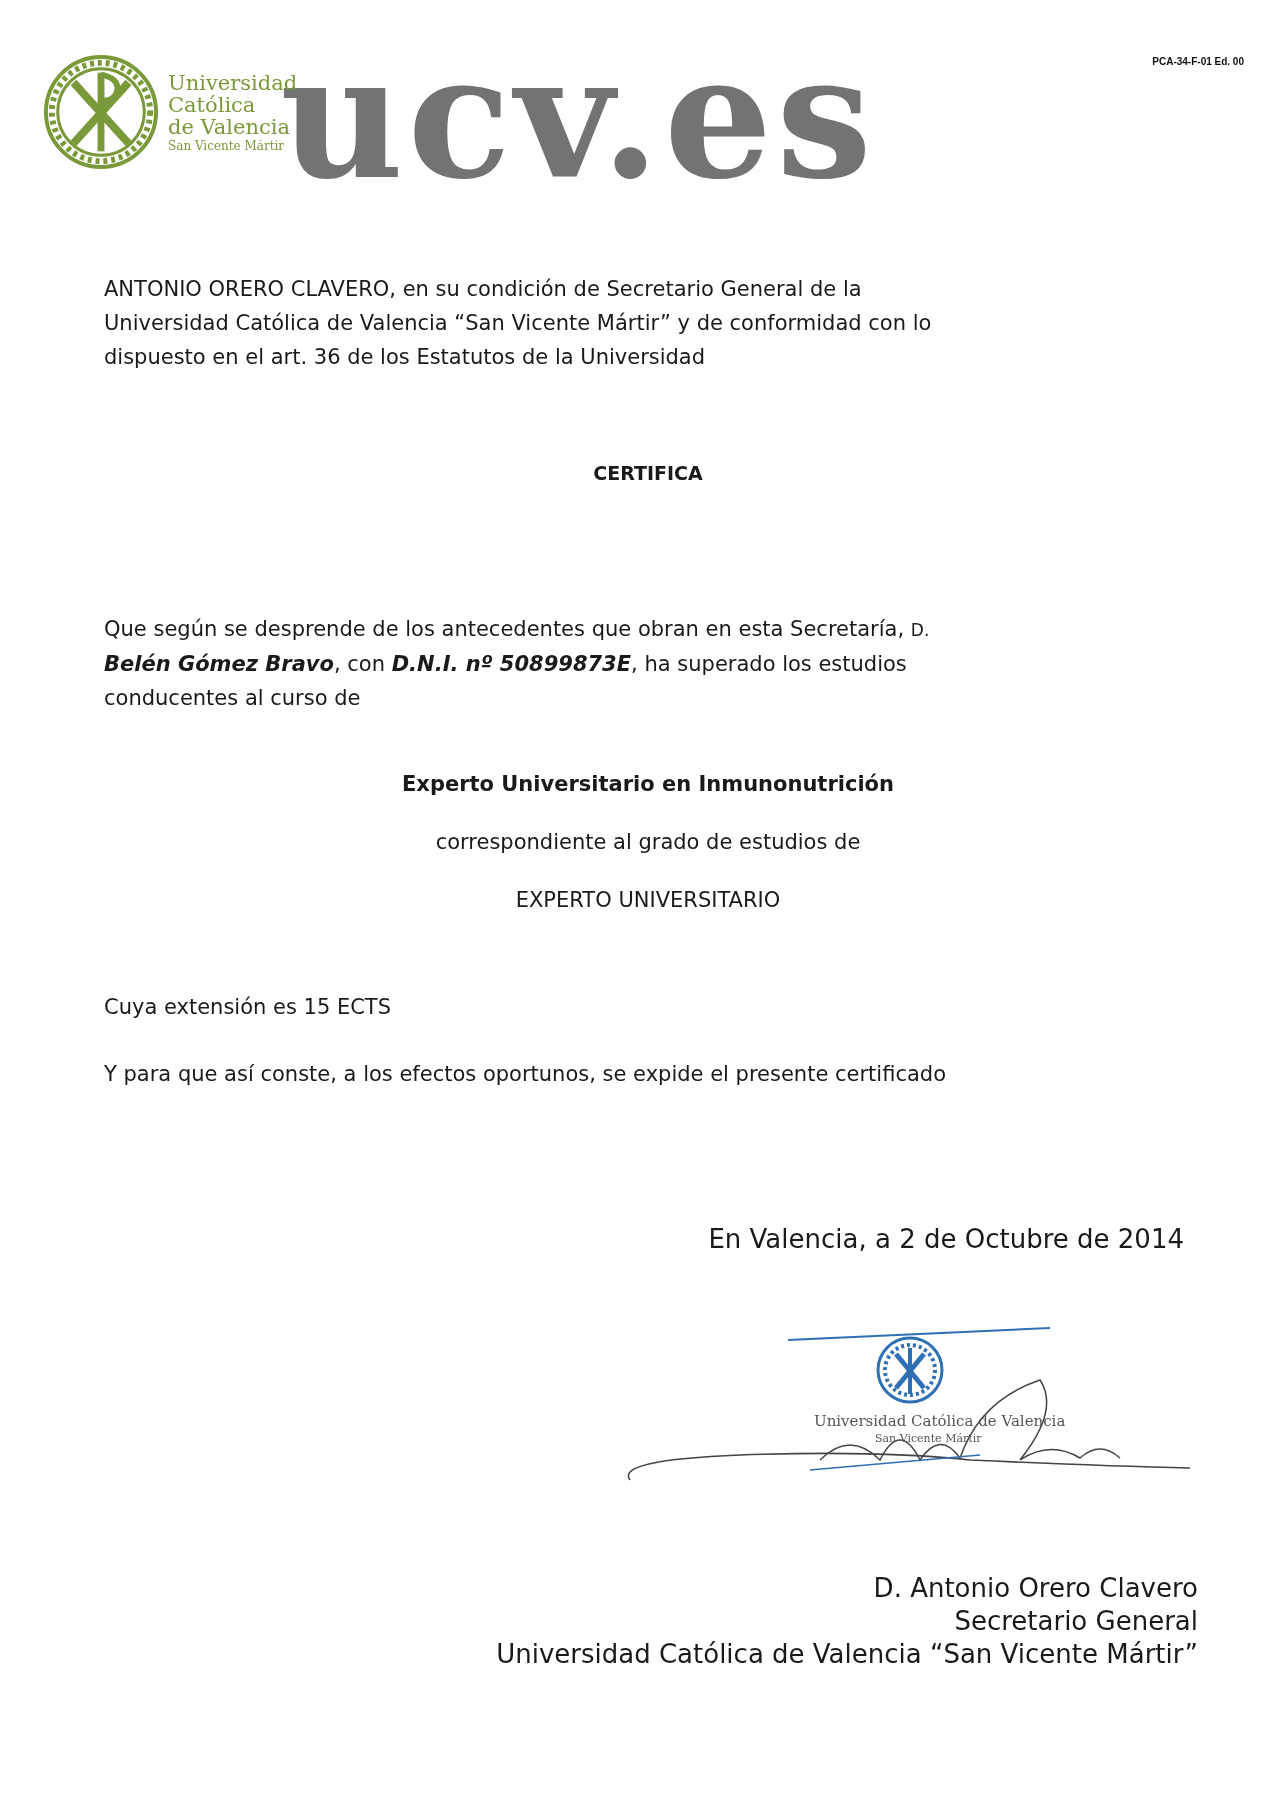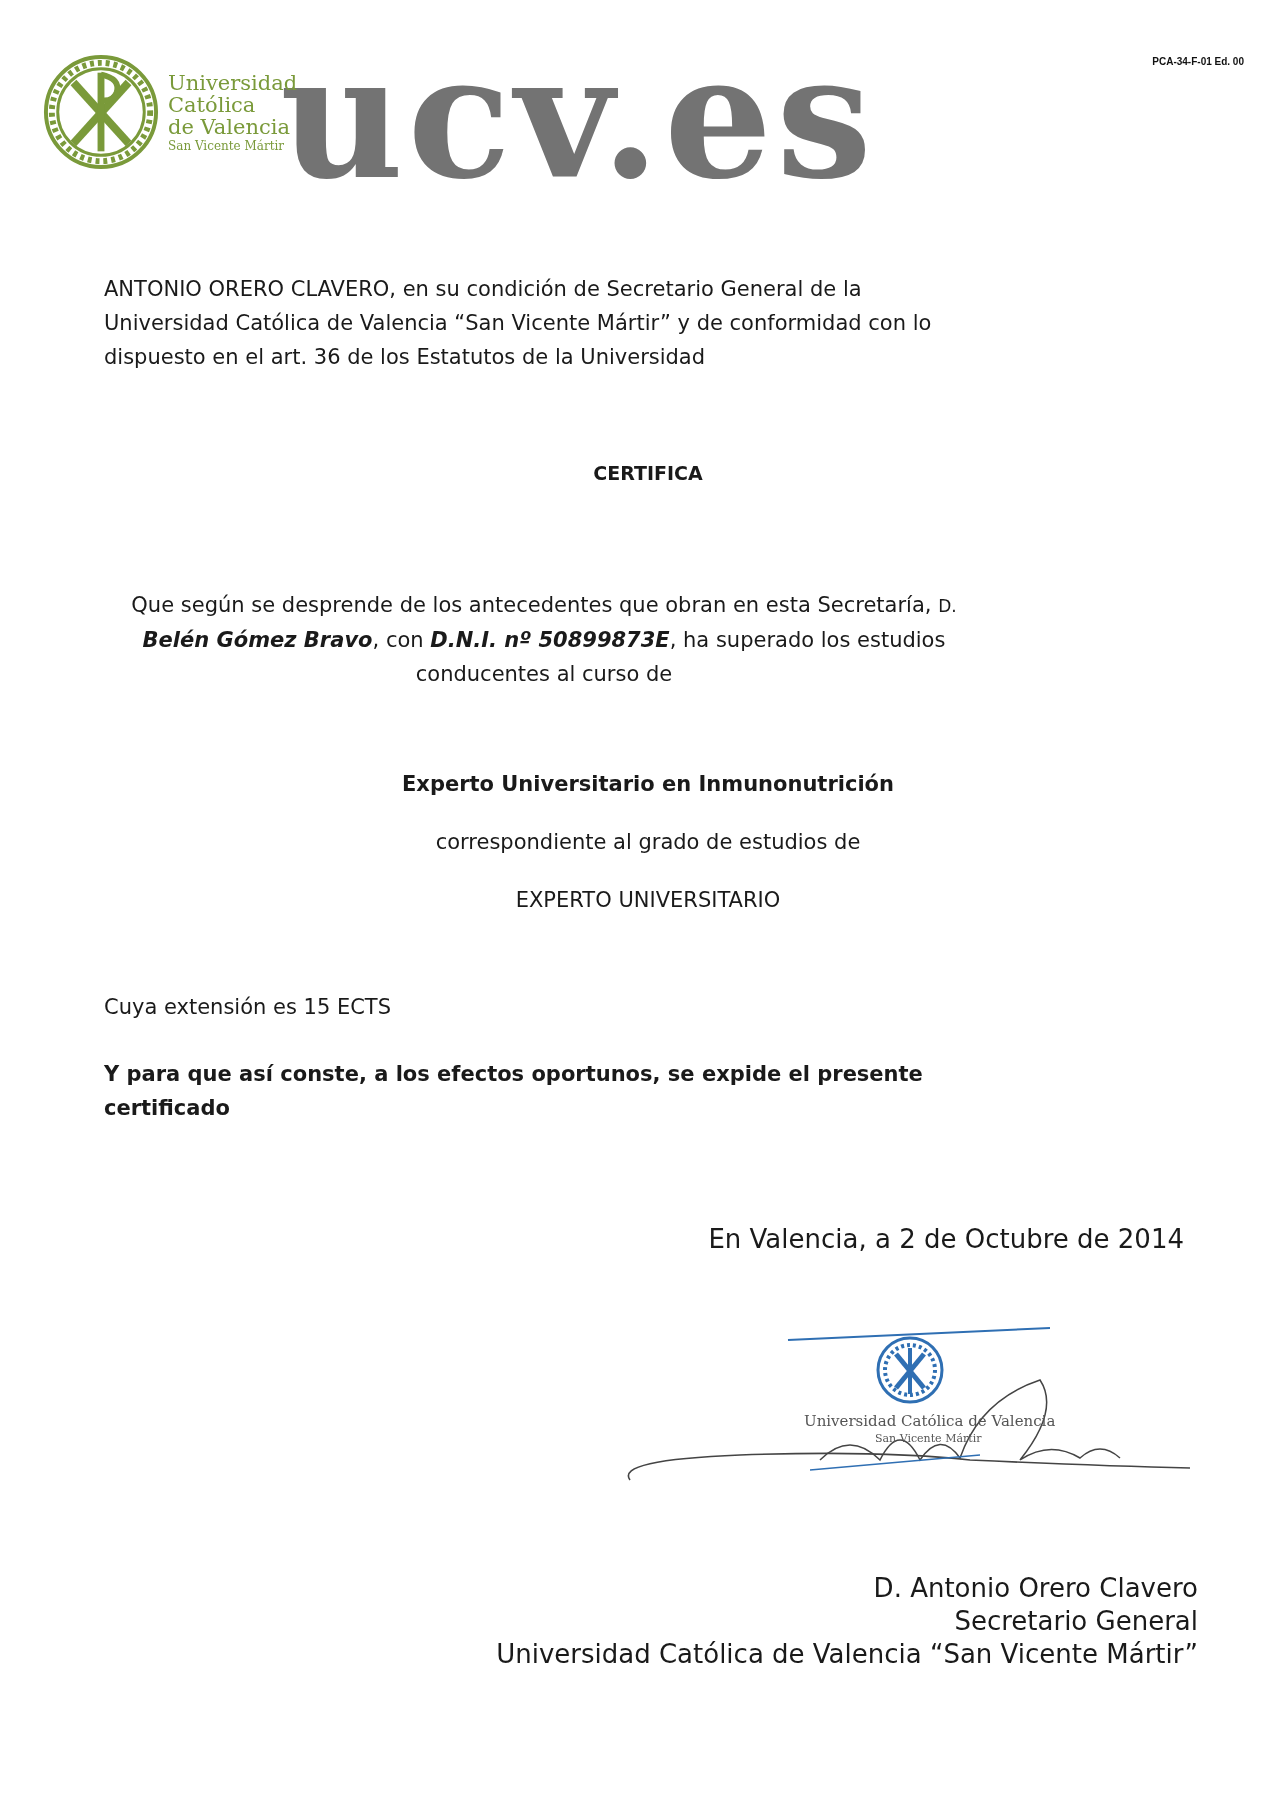--- a/index.html
+++ b/index.html
@@ -17,21 +17,21 @@
     .logo-text { margin-left: 8px; font-family: "DejaVu Serif", serif; color: #7a9a3a; line-height: 1.05; }
     .logo-text .l1 { font-size: 21px; }
     .logo-text .l4 { font-size: 12px; margin-top: 2px; }
     .code { position: absolute; right: 36px; top: 56px; font-family: "Liberation Sans", sans-serif; font-weight: bold; font-size: 10px; color: #111; }
     .para { position: absolute; left: 104px; width: 880px; font-size: 21px; line-height: 34px; }
     .center { position: absolute; left: 0; width: 1296px; text-align: center; font-size: 21px; }
     .right { position: absolute; right: 82px; text-align: left; font-size: 26px; }
     b { font-weight: bold; font-style: italic; }
     .small-d { font-size: 17px; }
     .sig { position: absolute; left: 620px; top: 1310px; width: 580px; height: 200px; }
-    .sig-stamp-text { position: absolute; left: 184px; top: 102px; font-family: "DejaVu Serif", serif; color: #555; font-size: 15px; }
+    .sig-stamp-text { position: absolute; left: 194px; top: 102px; font-family: "DejaVu Serif", serif; color: #555; font-size: 15px; }
     .sig-stamp-sub { position: absolute; left: 255px; top: 122px; font-family: "DejaVu Serif", serif; color: #555; font-size: 11px; }
   </style>
 </head>
 <body>
 
 <div class="watermark">ucv.es</div>
 
 <div class="logo">
   <svg class="logo-seal" viewBox="0 0 120 120">
     <circle cx="60" cy="60" r="56" fill="none" stroke="#7a9a3a" stroke-width="4"></circle>
@@ -53,32 +53,32 @@
 <div class="code">PCA-34-F-01  Ed. 00</div>
 
 <div class="para" style="top:272px;">
   <div>ANTONIO ORERO CLAVERO, en su condición de Secretario General de la</div>
   <div>Universidad Católica de Valencia “San Vicente Mártir” y de conformidad con lo</div>
   <div>dispuesto en el art. 36 de los Estatutos de la Universidad</div>
 </div>
 
 <div class="center" style="top:462px; font-weight:bold; font-size:19px;">CERTIFICA</div>
 
-<div class="para" style="top:588px;text-align:center;">
+<div class="para" style="top:612px;">
   <div><span>Que según se desprende de los antecedentes que obran en esta Secretaría,</span> <span class="small-d">D.</span></div>
   <div><b>Belén Gómez Bravo</b><span>, con </span><b>D.N.I. nº 50899873E</b><span>, ha superado los estudios</span></div>
   <div>conducentes al curso de</div>
 </div>
 
 <div class="center" style="top:772px; font-weight:bold;">Experto Universitario en Inmunonutrición</div>
 <div class="center" style="top:830px;">correspondiente al grado de estudios de</div>
 <div class="center" style="top:888px;">EXPERTO UNIVERSITARIO</div>
 
 <div class="para" style="top:990px;">Cuya extensión es 15 ECTS</div>
-<div class="para" style="top:1057px;font-weight:bold;">Y para que así conste, a los efectos oportunos, se expide el presente certificado</div>
+<div class="para" style="top:1057px;">Y para que así conste, a los efectos oportunos, se expide el presente certificado</div>
 
 <div class="right" style="top:1224px; right:96px;">En Valencia, a 2 de Octubre de 2014</div>
 
 <div class="sig">
   <svg width="580" height="200">
     <line x1="168" y1="30" x2="430" y2="18" stroke="#2f6fb3" stroke-width="2"></line>
     <circle cx="290" cy="60" r="32" fill="none" stroke="#2f6fb3" stroke-width="3"></circle>
     <circle cx="290" cy="60" r="25" fill="none" stroke="#2f6fb3" stroke-width="4" stroke-dasharray="3 3"></circle>
     <line x1="276" y1="44" x2="304" y2="78" stroke="#2f6fb3" stroke-width="5"></line>
     <line x1="304" y1="44" x2="276" y2="78" stroke="#2f6fb3" stroke-width="5"></line>

